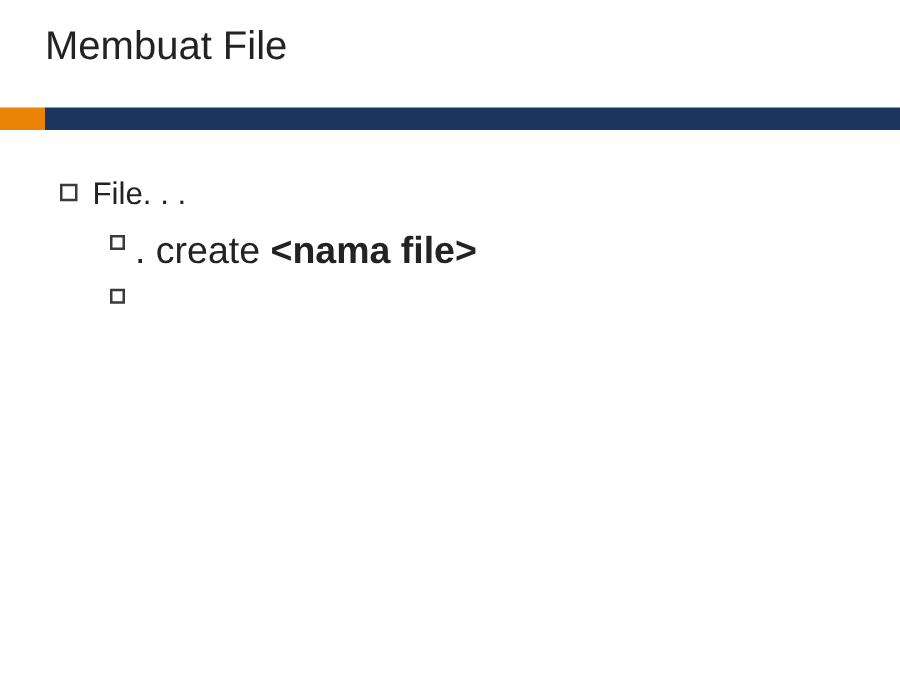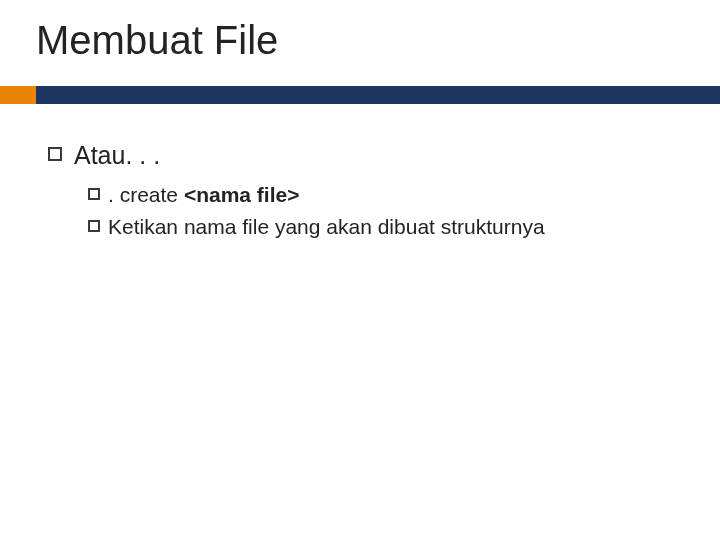--- a/index.html
+++ b/index.html
@@ -15,21 +15,21 @@
   .slide {
     position: relative;
     width: 720px;
     height: 540px;
     box-sizing: border-box;
   }
   .title {
     position: absolute;
     left: 36px;
     top: 18px;
-    font-size: 40px;
+    font-size: 32px;
     font-weight: 400;
     letter-spacing: 0px;
   }
   .hr-bar {
     position: absolute;
     left: 0;
     top: 86px;
     height: 18px;
     width: 720px;
   }
@@ -87,54 +87,53 @@
   .lvl2 .bullet2 {
     width: 12px;
     height: 12px;
     border: 2px solid #3a3a3a;
     box-sizing: border-box;
     margin-top: 7px;
     margin-right: 8px;
     flex: 0 0 auto;
   }
   .lvl2 .txt {
-    font-size: 21px;
+    font-size: 30px;
     line-height: 1.3;
     text-align: justify;
   }
   .bold { font-weight: 700; }
 </style>
 </head>
 <body>
 <div class="slide">
 
   <div class="title">Membuat File</div>
 
   <div class="hr-bar">
     <div class="hr-accent"></div>
     <div class="hr-main"></div>
   </div>
 
   <div class="body">
 
     <div class="lvl1">
       <span class="bullet1"></span>
-      <span class="txt">Atau. . .</span>
+      <span class="txt">File. . .</span>
     </div>
 
     <div class="lvl2-block">
 
       <div class="lvl2">
         <span class="bullet2"></span>
         <span class="txt"><span>. create </span><span class="bold">&lt;nama file&gt;</span></span>
       </div>
 
       <div class="lvl2">
         <span class="bullet2"></span>
-        <span class="txt"><span>Ketikan </span><span>nama file yang akan dibuat strukturnya</span></span>
       </div>
 
 
     </div>
 
   </div>
 
 </div>
 
 </body></html>

